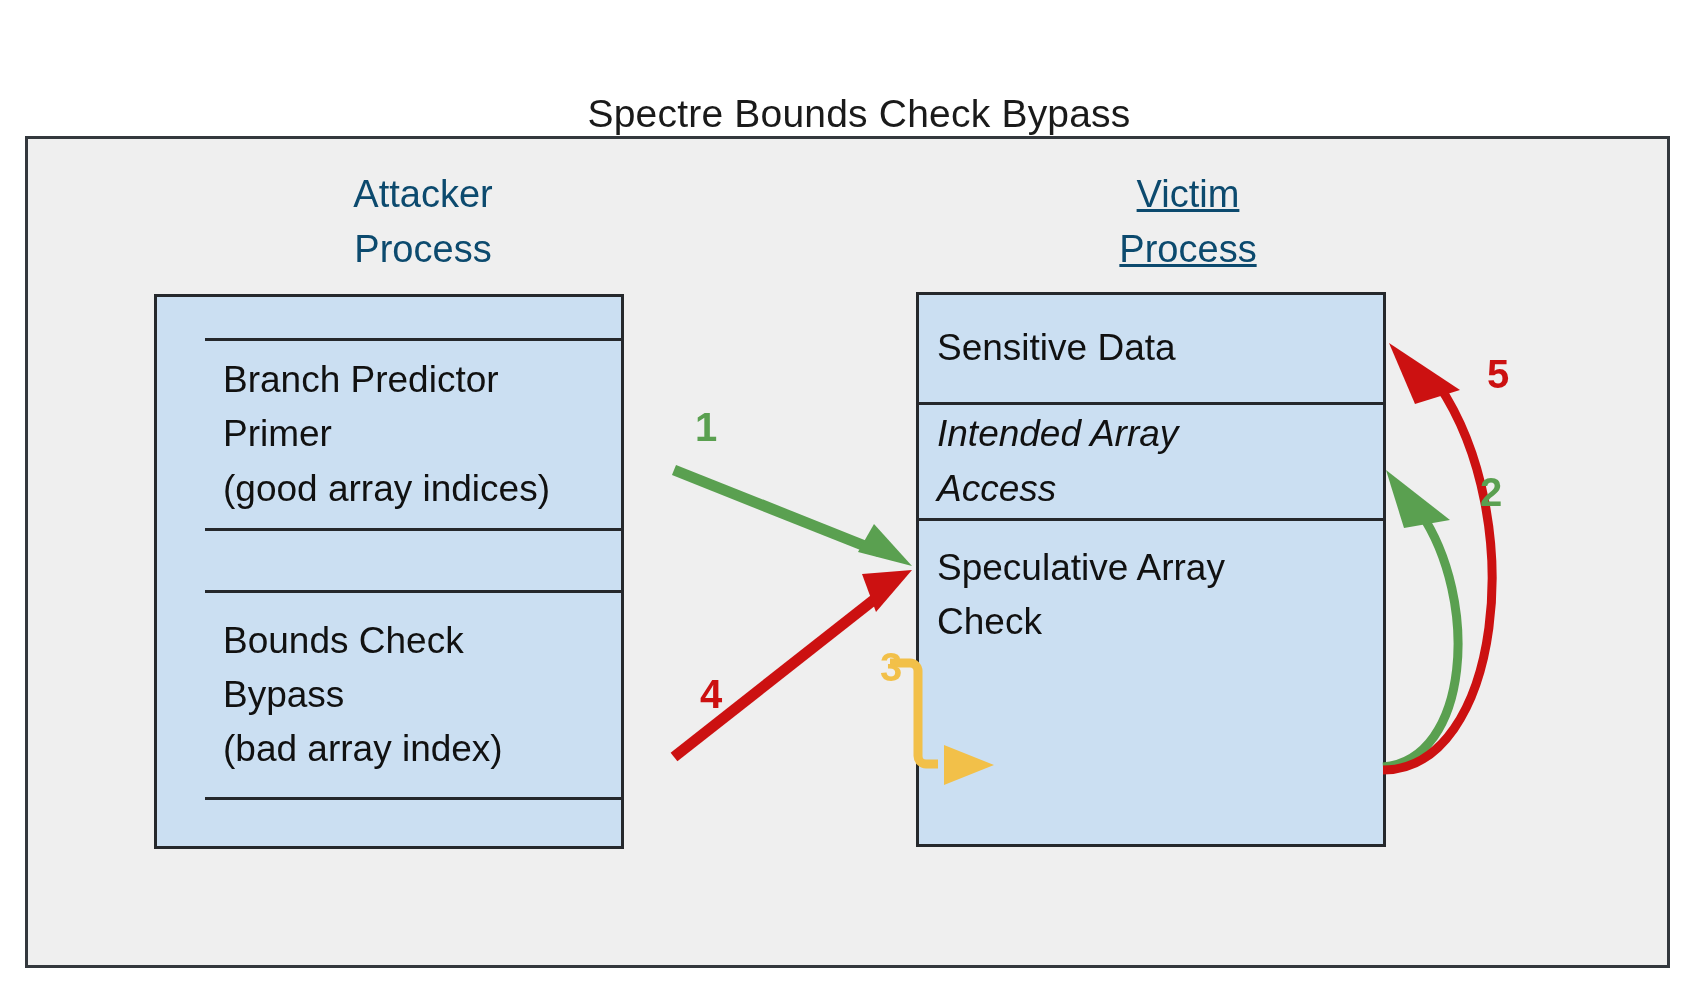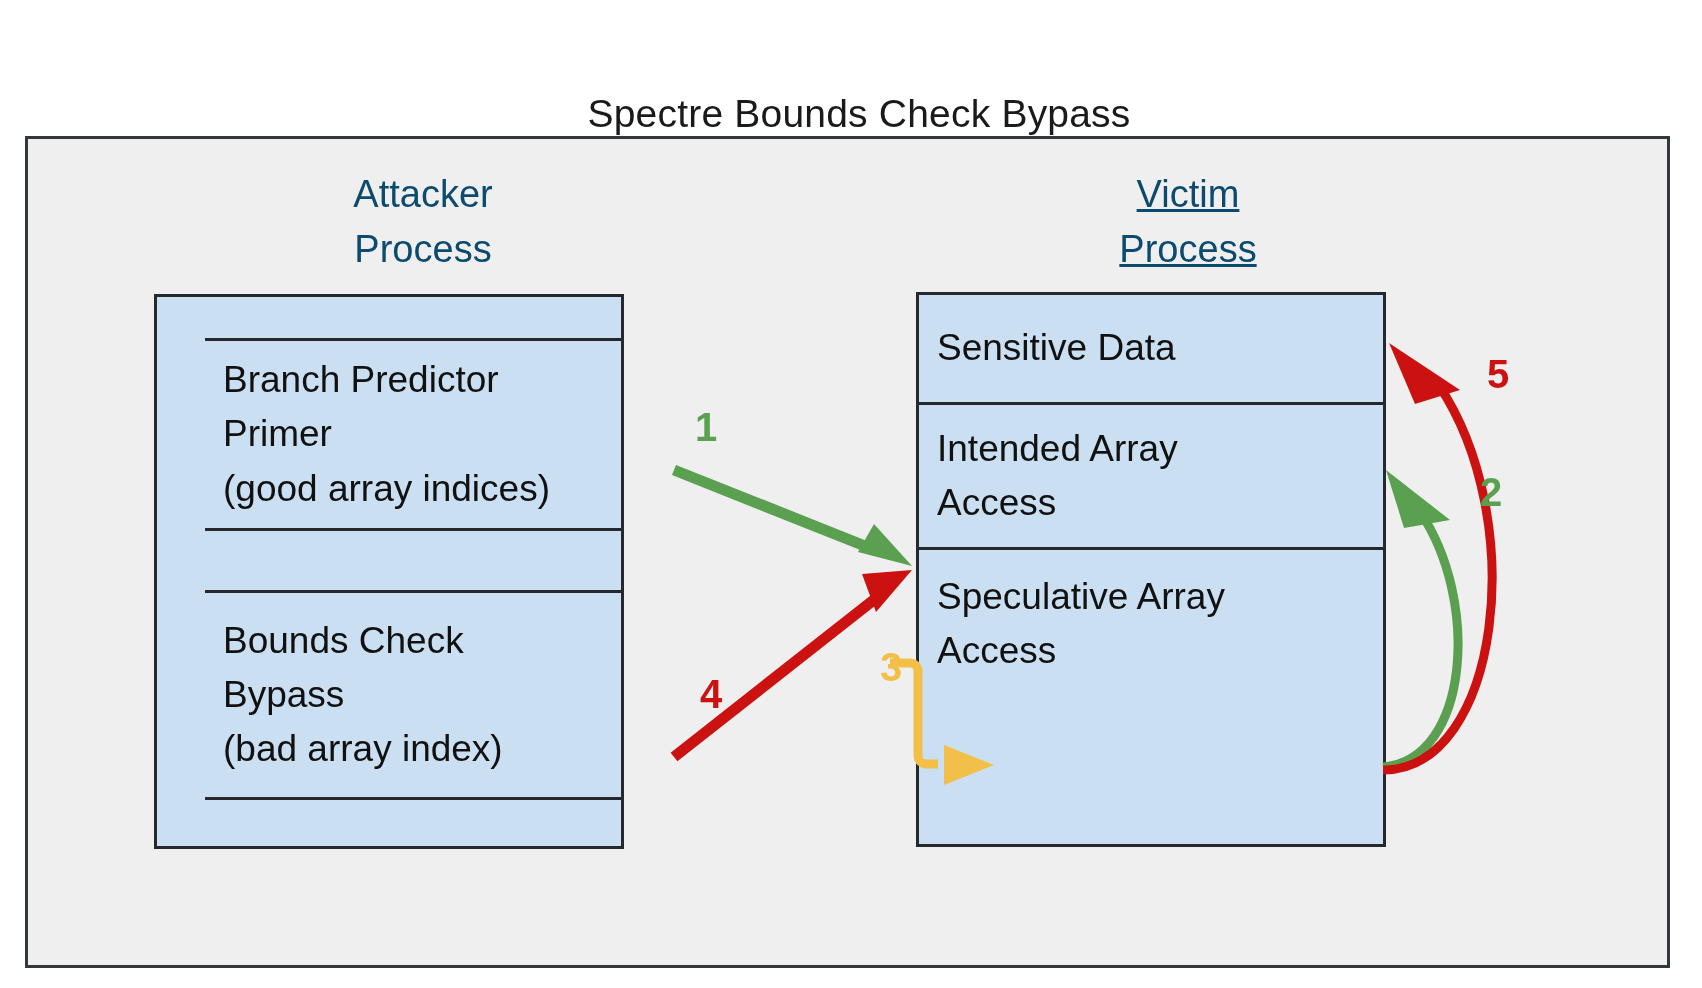--- a/index.html
+++ b/index.html
@@ -77,21 +77,21 @@
 
   
   #attacker-stack .c-top    { height: 44px; }
   #attacker-stack .c-primer { height: 190px; }
   #attacker-stack .c-mid    { height: 62px; }
   #attacker-stack .c-bypass { height: 207px; }
   #attacker-stack .c-bot    { height: 46px; }
 
   
   #victim-stack .v-sensitive { height: 110px; }
-  #victim-stack .v-intended  { height: 145px; }
+  #victim-stack .v-intended  { height: 116px; font-style: italic; }
   #victim-stack .v-vulner    { height: 146px; }
   #victim-stack .v-spec      { height: 148px; }
 
   #arrow-layer {
     position: absolute;
     left: 0;
     top: 0;
     width: 1702px;
     height: 988px;
     pointer-events: none;
@@ -132,21 +132,21 @@
 Bypass
 (bad array index)</div>
     <div class="cell spacer c-bot last"></div>
   </div>
 
   <div class="process-stack" id="victim-stack">
     <div class="cell v-sensitive">Sensitive Data</div>
     <div class="cell v-intended">Intended Array
 Access</div>
     <div class="cell v-spec last">Speculative Array
-Access</div>
+Check</div>
   </div>
 </div>
 
 <svg id="arrow-layer" viewBox="0 0 1702 988" xmlns="http://www.w3.org/2000/svg">
 
   <g>
     <line x1="674" y1="470" x2="880" y2="552" stroke="#5aa050" stroke-width="11"></line>
     <polygon points="912,566 858,552 874,524" fill="#5aa050"></polygon>
   </g>
 

